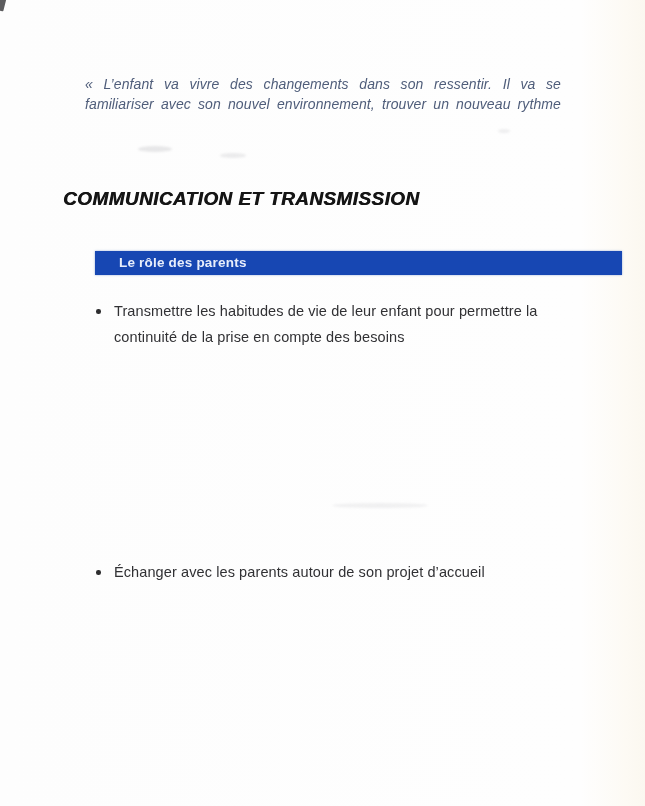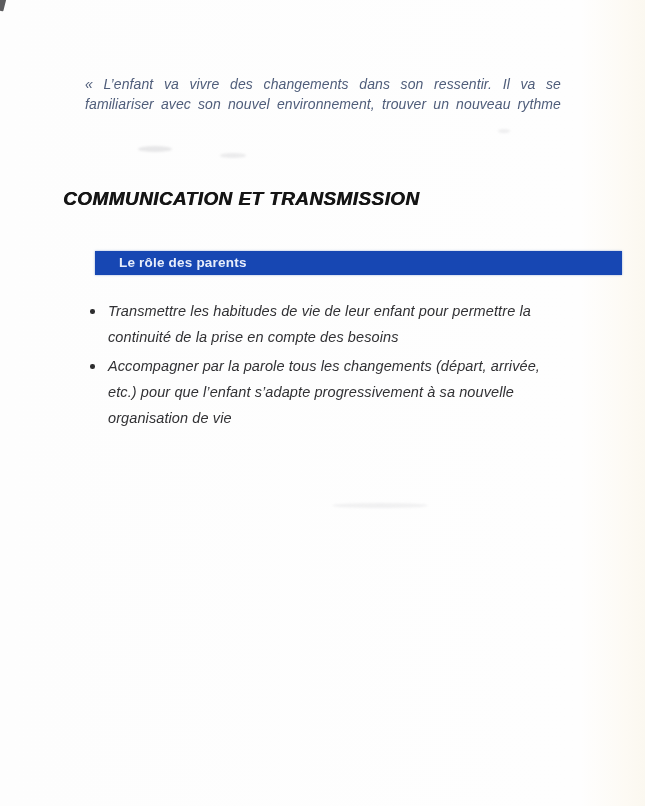--- a/index.html
+++ b/index.html
@@ -95,30 +95,29 @@
     box-sizing: border-box;
     white-space: nowrap;
     margin-left: 17px;
   }
   .bar-parents  { top: 251px; }
   .bar-assistant{ top: 517px; }
 
   
   .bullets {
     position: absolute;
-    left: 89px;
+    left: 95px;
     width: 508px;
     margin: 0;
     padding: 0;
     list-style: none;
     font-size: 14.5px;
     line-height: 26px;
     color: #313134;
     letter-spacing: .1px;
-    font-style: italic;
   }
   .list-parents   { top: 298px; }
   .list-assistant { top: 559px; }
   .bullets li {
     position: relative;
     padding-left: 19px;
     margin-bottom: 3px;
     white-space: pre-line;
   }
   .dot {
@@ -147,22 +146,20 @@
     <div class="quote-line">familiariser avec son nouvel environnement, trouver un nouveau rythme</div>
   </div>
 
   <h1 class="doc-title">COMMUNICATION ET TRANSMISSION</h1>
 
   <div class="section-bar bar-parents">Le rôle des parents</div>
 
   <ul class="bullets list-parents">
     <li><span class="dot"></span>Transmettre les habitudes de vie de leur enfant pour permettre la
 continuité de la prise en compte des besoins</li>
-    <li><span class="dot"></span>Accompagner par la parole tous les changements (départ, arrivée,
-etc.) pour que l’enfant s’adapte progressivement à sa nouvelle
-organisation de vie</li>
   </ul>
 
 
   <ul class="bullets list-assistant">
+    <li><span class="dot"></span>Échanger avec les parents autour de son projet d’accueil</li>
   </ul>
 
 </div>
 
 </body></html>

